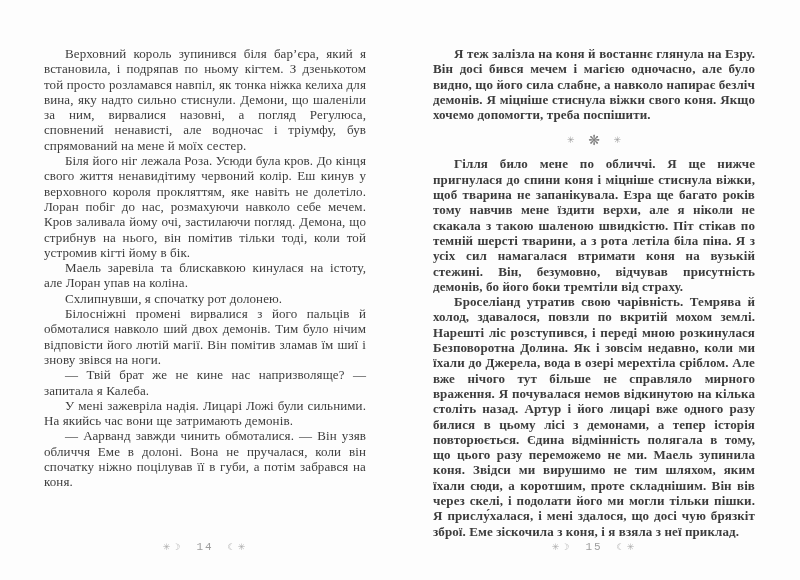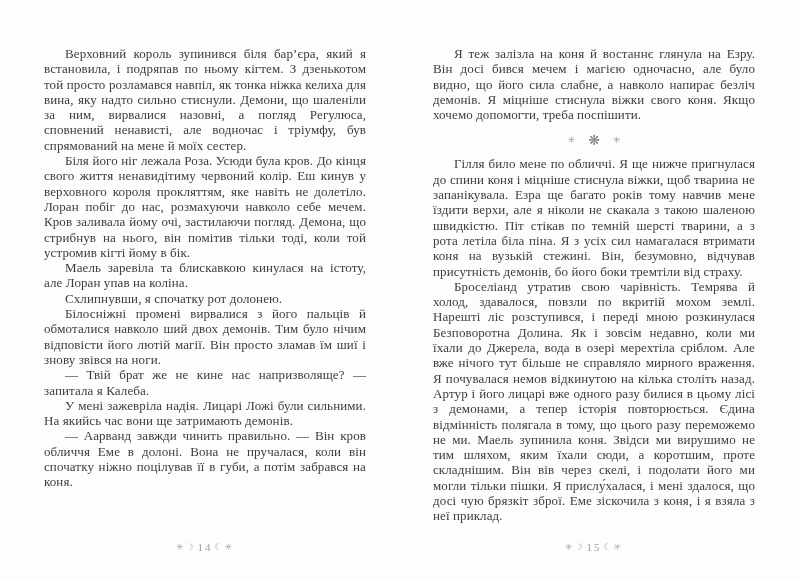--- a/index.html
+++ b/index.html
@@ -17,21 +17,21 @@
     background: #fdfdfd;
     font-family: "Liberation Serif", serif;
     padding-left: 36px;
   }
   .page {
     position: absolute;
     top: 46px;
     width: 322px;
   }
   .page-left  { left: 44px;  }
-  .page-right { left: 433px; }
+  .page-right { left: 433px; font-weight: bold; }
   .page p {
     margin: 0;
     font-size: 13px;
     line-height: 15.3px;
     color: #3c3c3c;
     text-align: justify;
     text-indent: 21px;
     letter-spacing: 0.1px;
   }
   .scene-break {
@@ -62,42 +62,42 @@
     font-size: 9px;
     line-height: 14px;
   }
   .folio-left  { left: 44px;  }
   .folio-right { left: 433px; }
   .folio .orn {
     letter-spacing: 2px;
     vertical-align: middle;
   }
   .folio .num {
-    font-family: Liberation Serif, serif;
+    font-family: Liberation Mono, monospace;
     font-size: 11px;
     color: #9d9d9d;
-    margin: 0 2px;
+    margin: 0 14px;
     letter-spacing: 2px;
     vertical-align: middle;
   }
 </style>
 </head>
 <body>
 
 <div class="spread">
 
   <section class="page page-left">
     <p>Верховний король зупинився біля бар’єра, який я встановила, і подряпав по ньому кігтем. З дзенькотом той просто розламався навпіл, як тонка ніжка келиха для вина, яку надто сильно стиснули. Демони, що шаленіли за ним, вирвалися назовні, а погляд Регулюса, сповнений ненависті, але водночас і тріумфу, був спрямований на мене й моїх сестер.</p>
     <p>Біля його ніг лежала Роза. Усюди була кров. До кінця свого життя ненавидітиму червоний колір. Еш кинув у верховного короля прокляттям, яке навіть не долетіло. Лоран побіг до нас, розмахуючи навколо себе мечем. Кров заливала йому очі, застилаючи погляд. Демона, що стрибнув на нього, він помітив тільки тоді, коли той устромив кігті йому в бік.</p>
     <p>Маель заревіла та блискавкою кинулася на істоту, але Лоран упав на коліна.</p>
     <p>Схлипнувши, я спочатку рот долонею.</p>
-    <p>Білосніжні промені вирвалися з його пальців й обмоталися навколо ший двох демонів. Тим було нічим відповісти його лютій магії. Він просто зламав їм шиї і знову звівся на ноги.</p>
+    <p>Білосніжні промені вирвалися з його пальців й обмоталися навколо ший двох демонів. Тим було нічим відповісти його лютій магії. Він помітив зламав їм шиї і знову звівся на ноги.</p>
     <p>— Твій брат же не кине нас напризволяще? — запитала я Калеба.</p>
     <p>У мені зажевріла надія. Лицарі Ложі були сильними. На якийсь час вони ще затримають демонів.</p>
-    <p>— Аарванд завжди чинить правильно. — Він кров обличчя Еме в долоні. Вона не пручалася, коли він спочатку ніжно поцілував її в губи, а потім забрався на коня.</p>
+    <p>— Аарванд завжди чинить обмоталися. — Він узяв обличчя Еме в долоні. Вона не пручалася, коли він спочатку ніжно поцілував її в губи, а потім забрався на коня.</p>
   </section>
 
   <section class="page page-right">
     <p>Я теж залізла на коня й востаннє глянула на Езру. Він досі бився мечем і магією одночасно, але було видно, що його сила слабне, а навколо напирає безліч демонів. Я міцніше стиснула віжки свого коня. Якщо хочемо допомогти, треба поспішити.</p>
     <div class="scene-break">
       <span class="star-small">✳</span>
       <span class="star-big">❋</span>
       <span class="star-small">✳</span>
     </div>
     <p>Гілля било мене по обличчі. Я ще нижче пригнулася до спини коня і міцніше стиснула віжки, щоб тварина не запанікувала. Езра ще багато років тому навчив мене їздити верхи, але я ніколи не скакала з такою шаленою швидкістю. Піт стікав по темній шерсті тварини, а з рота летіла біла піна. Я з усіх сил намагалася втримати коня на вузькій стежині. Він, безумовно, відчував присутність демонів, бо його боки тремтіли від страху.</p>

